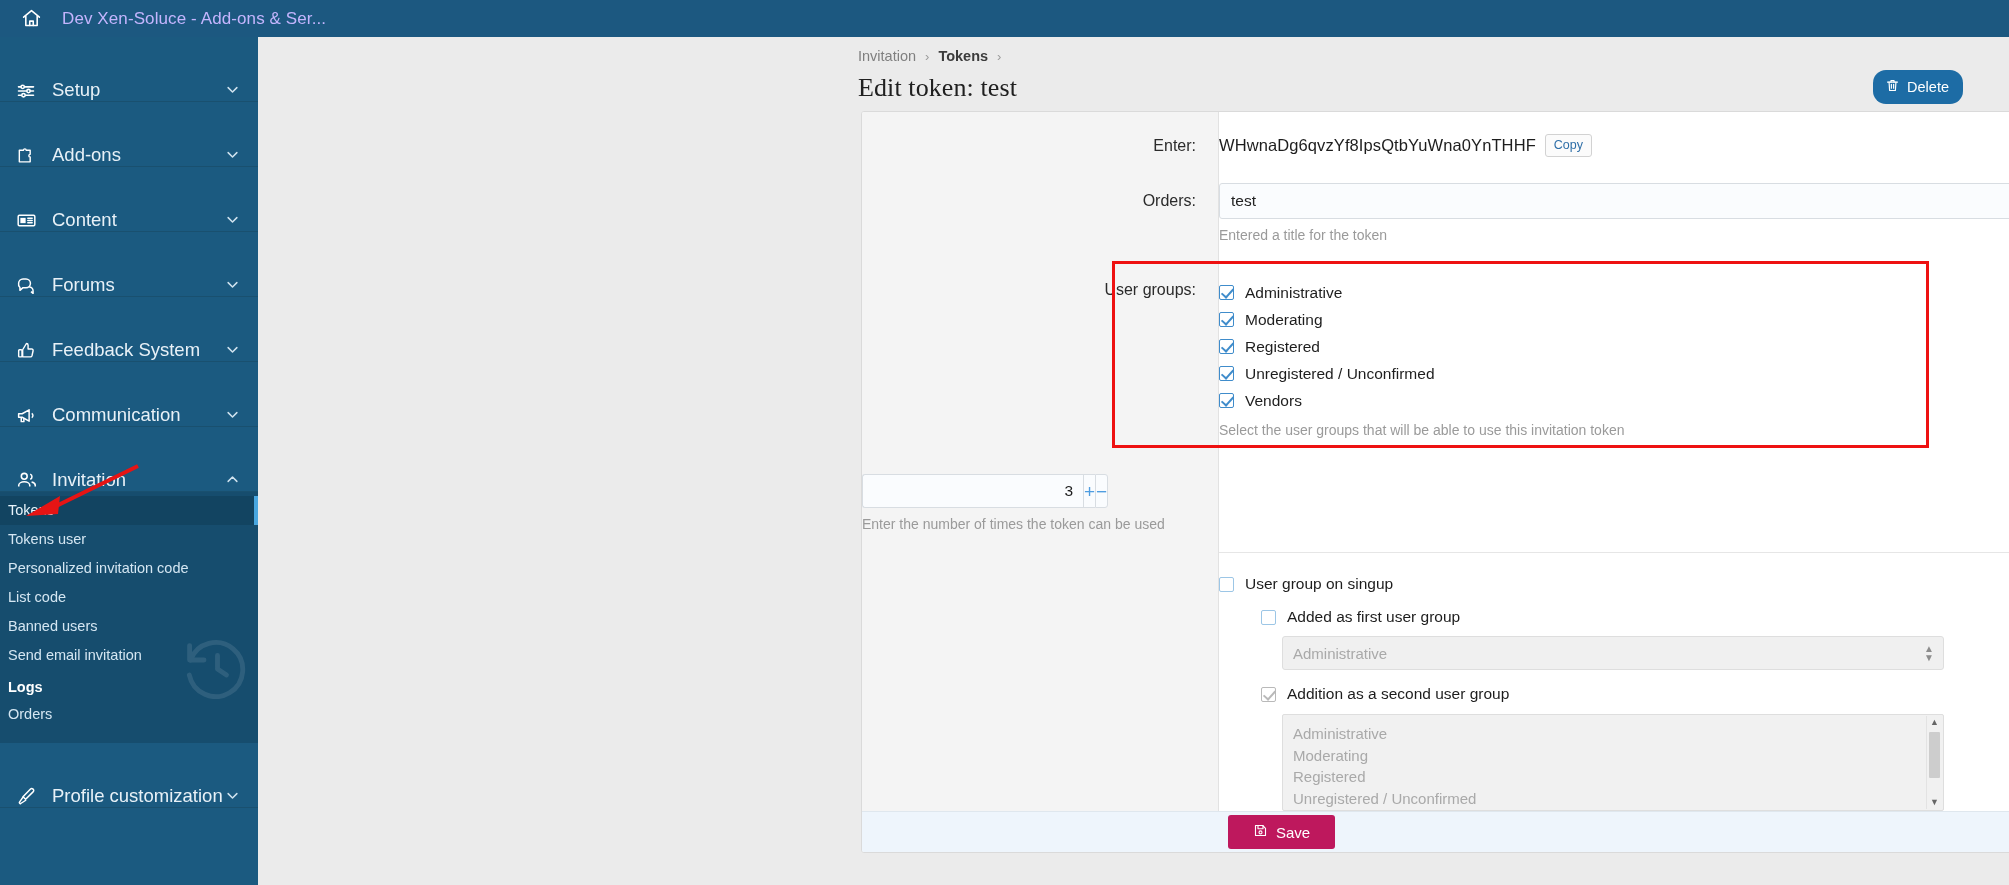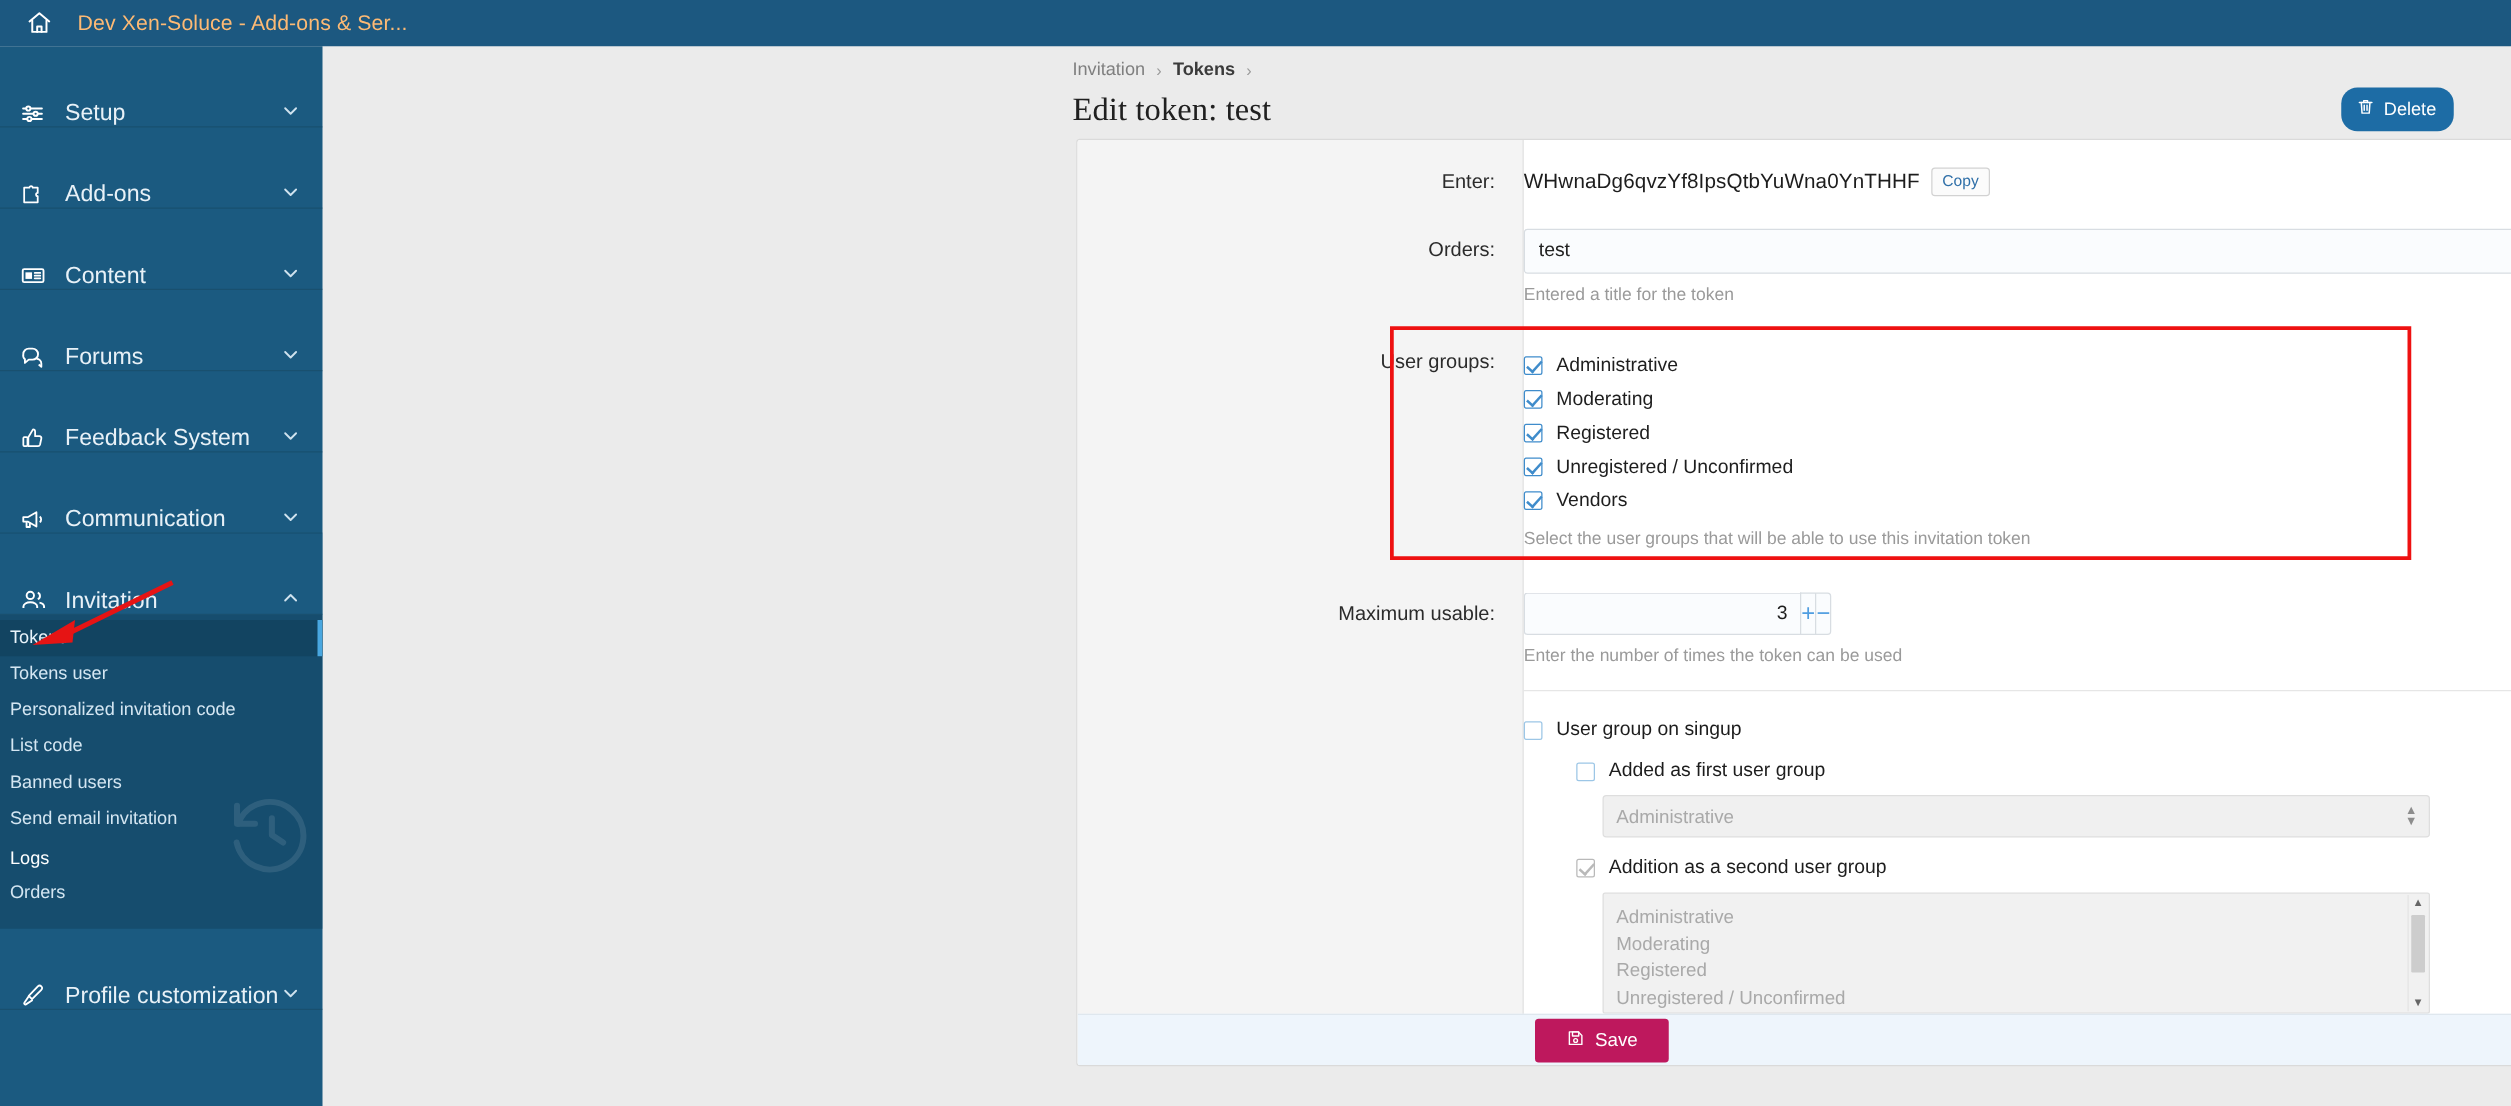--- a/index.html
+++ b/index.html
@@ -18,21 +18,21 @@
     background: #1c5880;
     display: flex; align-items: center;
     z-index: 30;
   }
   #topbar .home-ic {
     width: 62px; display: flex; align-items: center; justify-content: center;
     color: #fff;
   }
   #topbar .home-ic svg { display:block; }
   #topbar .title {
-    color: #fdba74; font-size: 17px; letter-spacing: .1px;
+    color: #c4b5fd; font-size: 17px; letter-spacing: .1px;
   }
 
   
   #sidebar {
     position: absolute; top: 37px; left: 0;
     width: 258px; height: 848px;
     background: #1b5a80;
     overflow: hidden;
     z-index: 20;
   }
@@ -72,21 +72,21 @@
   .subnav .sub-item.selected {
     background: #124461;
     color: #e9f4fb;
   }
   .subnav .sub-item.selected::after {
     content: ""; position: absolute; right: 0; top: 0;
     width: 4px; height: 29px; background: #49a7e0;
   }
   .subnav .sub-head {
     height: 30px; line-height: 34px; padding-left: 8px;
-    font-size: 14.5px; font-weight: normal; color: #ffffff;
+    font-size: 14.5px; font-weight: bold; color: #ffffff;
   }
   .subnav .watermark {
     position: absolute; right: 6px; bottom: 34px;
     opacity: .10; color: #ffffff; pointer-events: none;
   }
 
   
   #red-arrow { position: absolute; left: 20px; top: 462px; z-index: 40; pointer-events: none; }
 
   
@@ -522,21 +522,20 @@
             <div class="cb-line">
               <span class="cbx checked"></span>
               <span>Vendors</span>
             </div>
             <div class="hint">Select the user groups that will be able to use this invitation token</div>
           </div>
         </div>
       </div>
 
       <div class="row max-row">
-        <div class="row-label">Maximum usable:</div>
         <div class="row-field">
           <div class="stepper">
             <input class="num" type="text" value="3" style="">
             <div class="sbtn plus">+</div>
             <div class="sbtn minus">−</div>
           </div>
           <div class="hint">Enter the number of times the token can be used</div>
         </div>
       </div>
 

